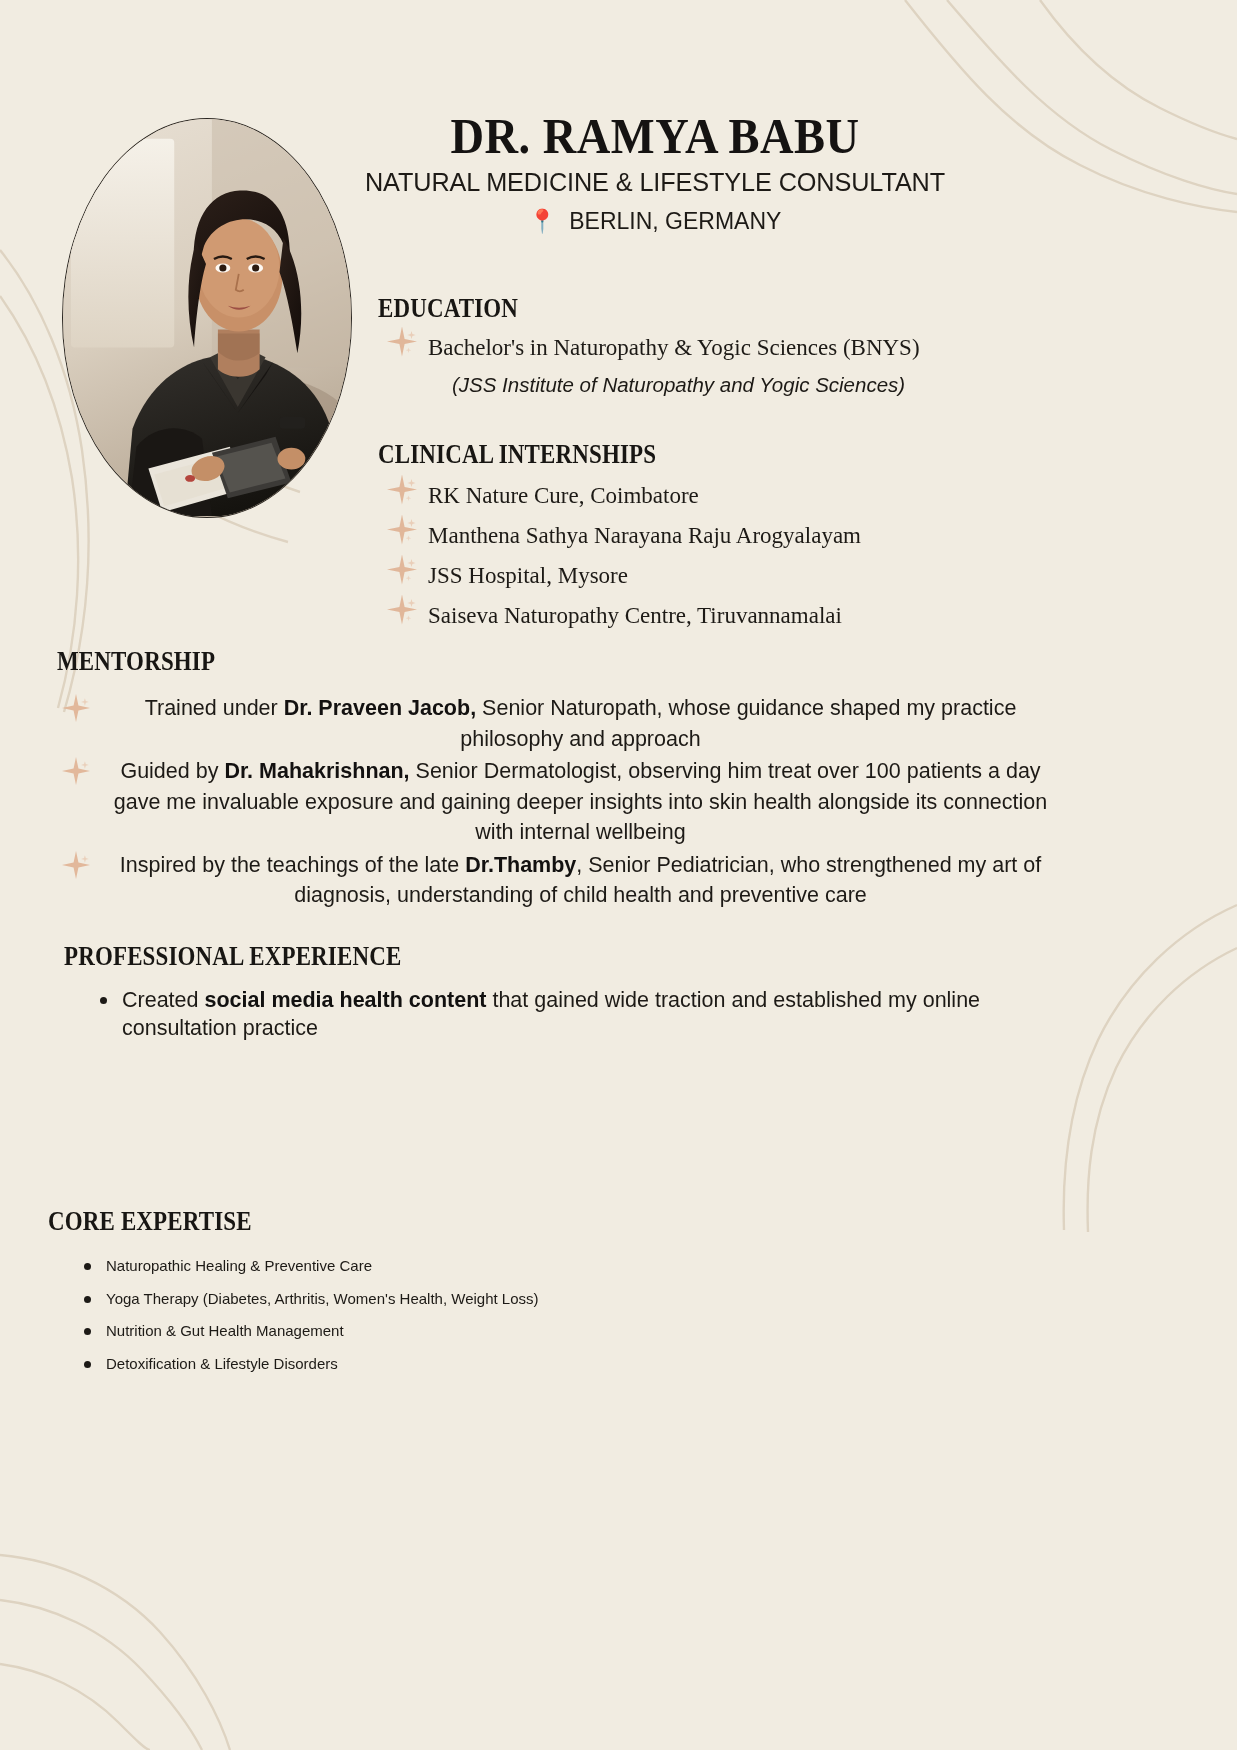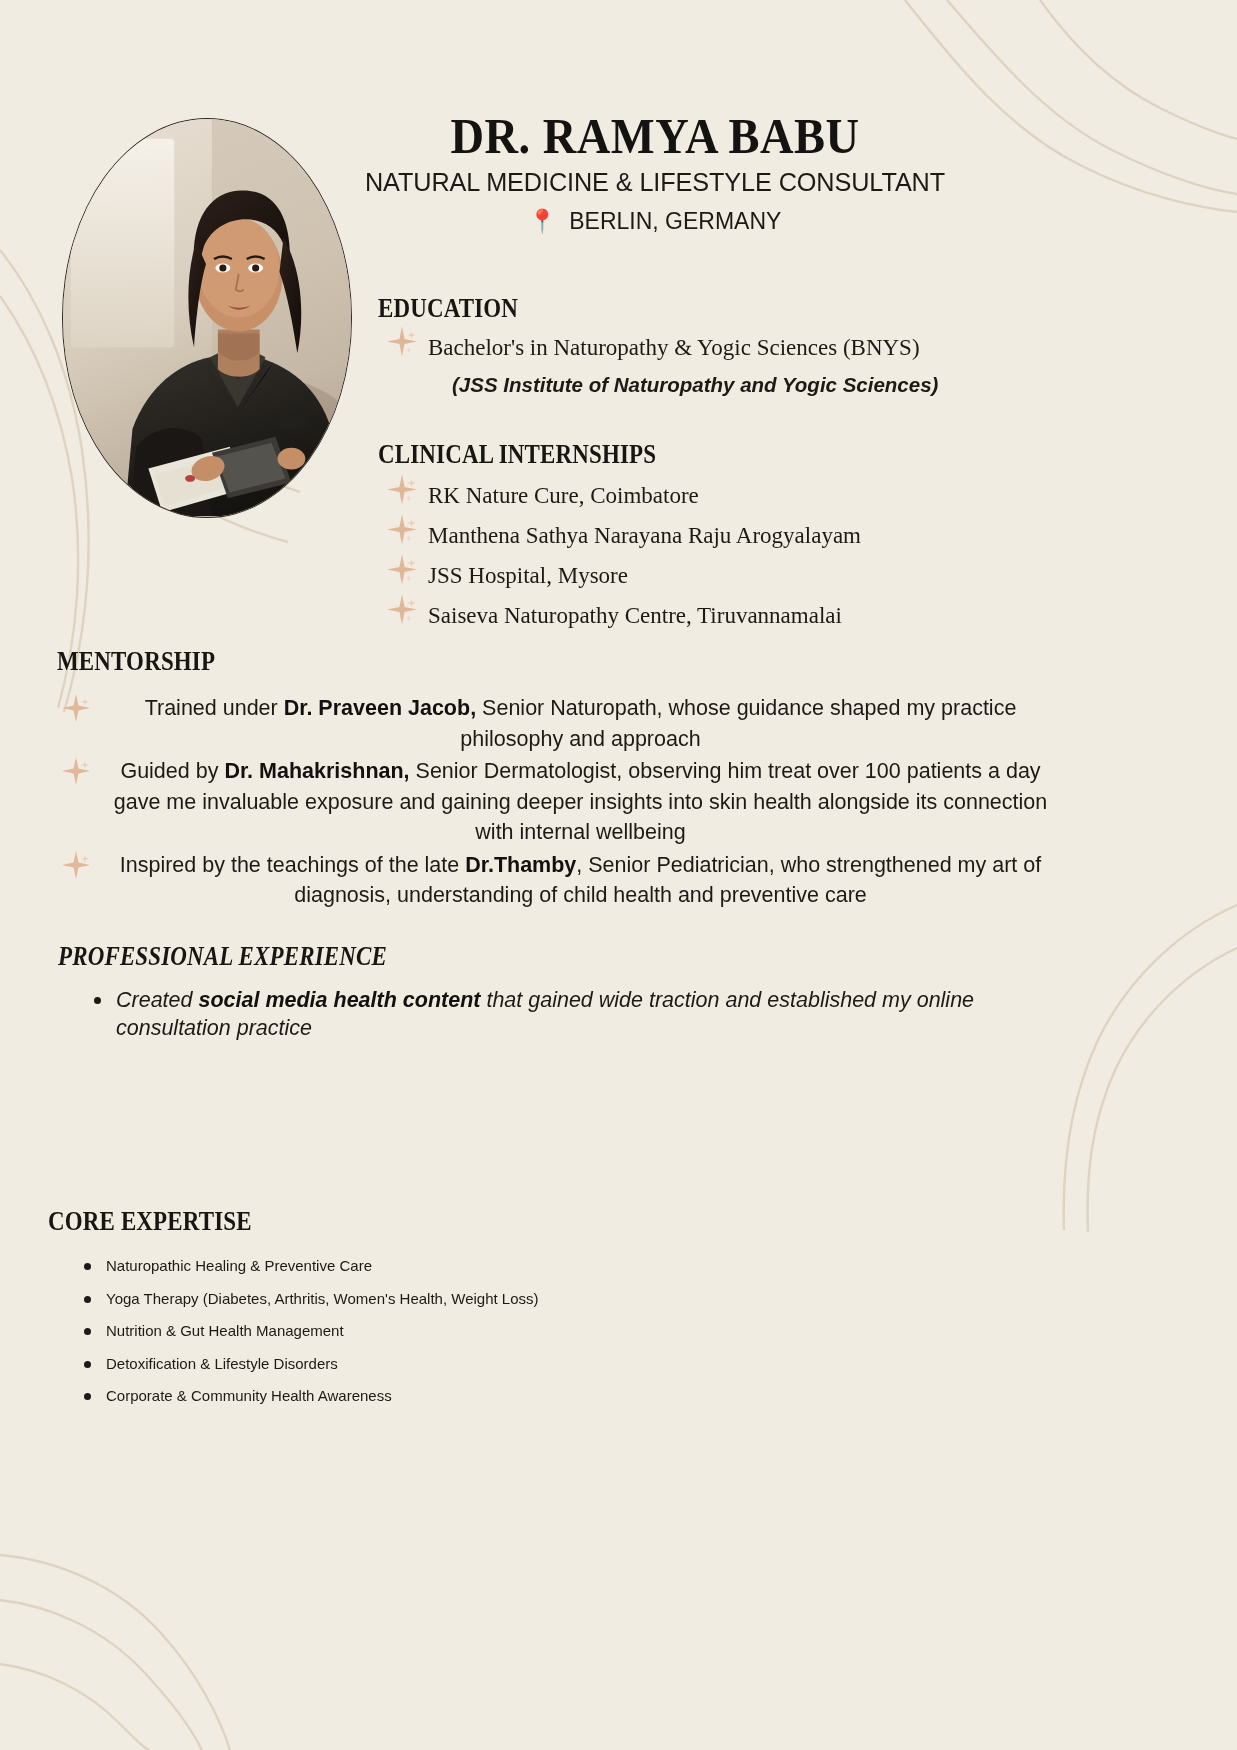--- a/index.html
+++ b/index.html
@@ -81,41 +81,40 @@
   }
   .sparkle-item .spk { position:absolute; left:8px; top:50%; transform:translateY(-50%); }
 
   .sub-italic {
     font-style:italic;
     font-size:20.5px;
     color:#1d1a16;
     padding-left:74px;
     line-height:34px;
     white-space:nowrap;
-    font-weight:bold;
   }
 
   .edu-head { margin-bottom:4px; }
   .intern-head { margin-top:36px; margin-bottom:6px; }
 
   
   .mentorship { position:absolute; left:57px; top:645px; width:1000px; }
   .mentor-list { list-style:none; margin-top:16px;text-align:center; }
   .mentor-item {
     position:relative;
     padding-left:47px;
     font-size:21.5px;
     line-height:30.5px;
     color:#1d1a16;
     margin-bottom:2px;
   }
   .mentor-item .spk { position:absolute; left:4px; top:0px; }
   .mentor-item b { font-weight:700; color:#131110; }
 
-  .experience { position:absolute; left:58px; top:940px; width:1000px;font-style:italic; }
+  .experience { position:absolute; left:64px; top:940px; width:1000px; }
   .expertise  { position:absolute; left:48px; top:1205px; width:1000px; }
 
   .disc-list { list-style:none; margin-top:14px; }
   .disc-item {
     position:relative;
     padding-left:58px;
     font-size:21.5px;
     line-height:28px;
     color:#1d1a16;
     margin-bottom:1px;
@@ -332,17 +331,16 @@
     </ul>
   </div>
 
   <div class="expertise">
     <div class="sec-head">CORE EXPERTISE</div>
     <ul class="disc-list">
       <li class="disc-item"><span>Naturopathic Healing &amp; Preventive Care</span></li>
       <li class="disc-item"><span>Yoga Therapy (Diabetes, Arthritis, Women's Health, Weight Loss)</span></li>
       <li class="disc-item"><span>Nutrition &amp; Gut Health Management</span></li>
       <li class="disc-item"><span>Detoxification &amp; Lifestyle Disorders</span></li>
-      <li class="disc-item"><span>Corporate &amp; Community Health Awareness</span></li>
     </ul>
   </div>
 
 </div>
 
 </body></html>

